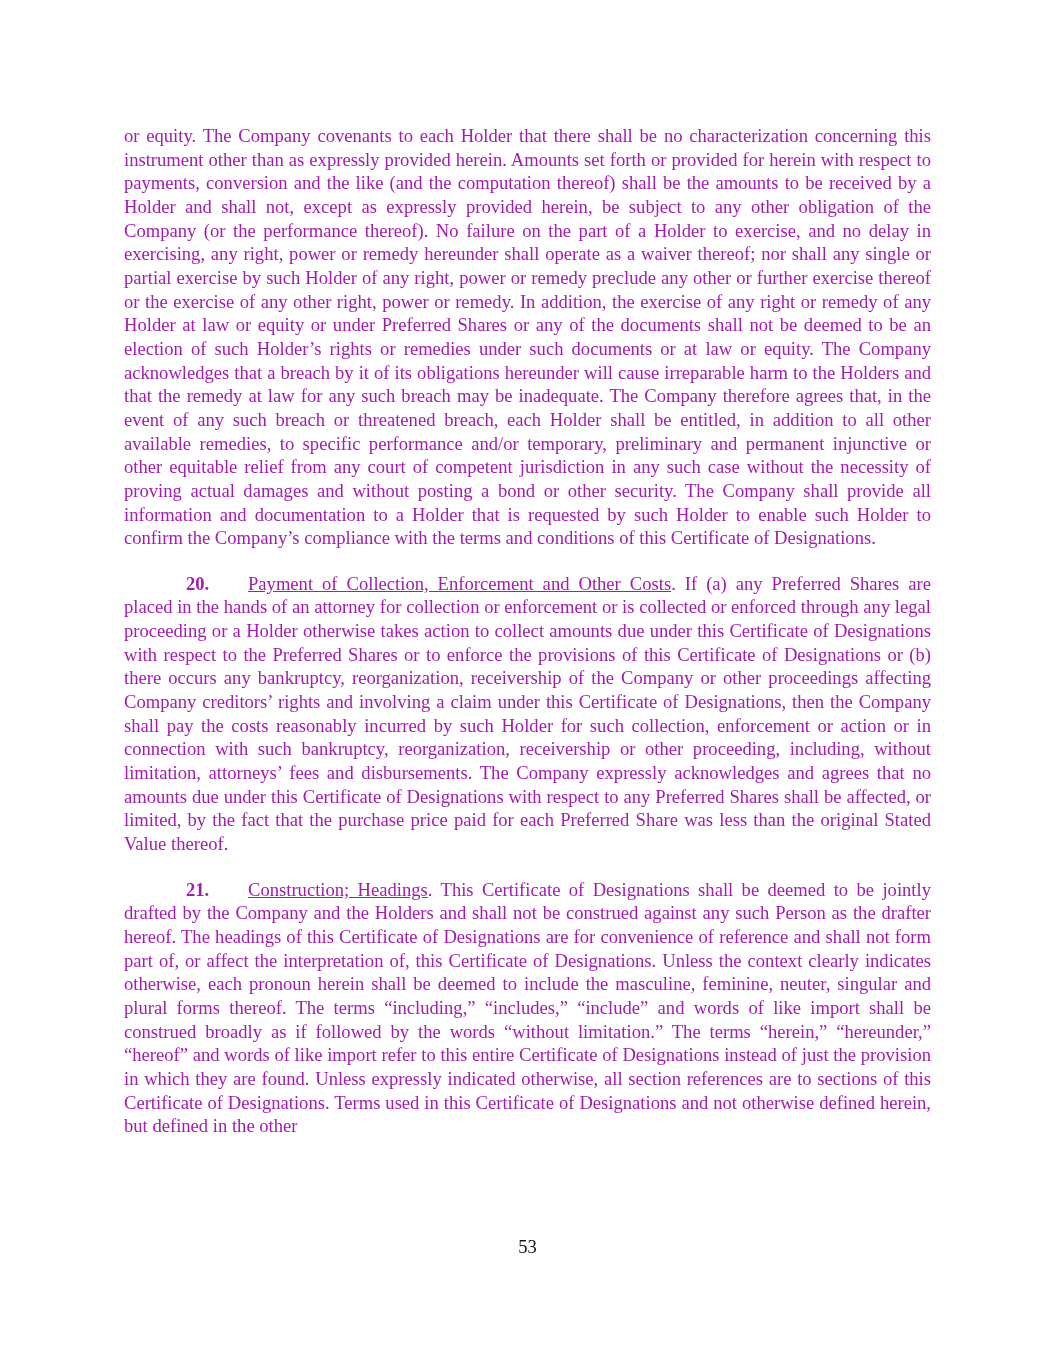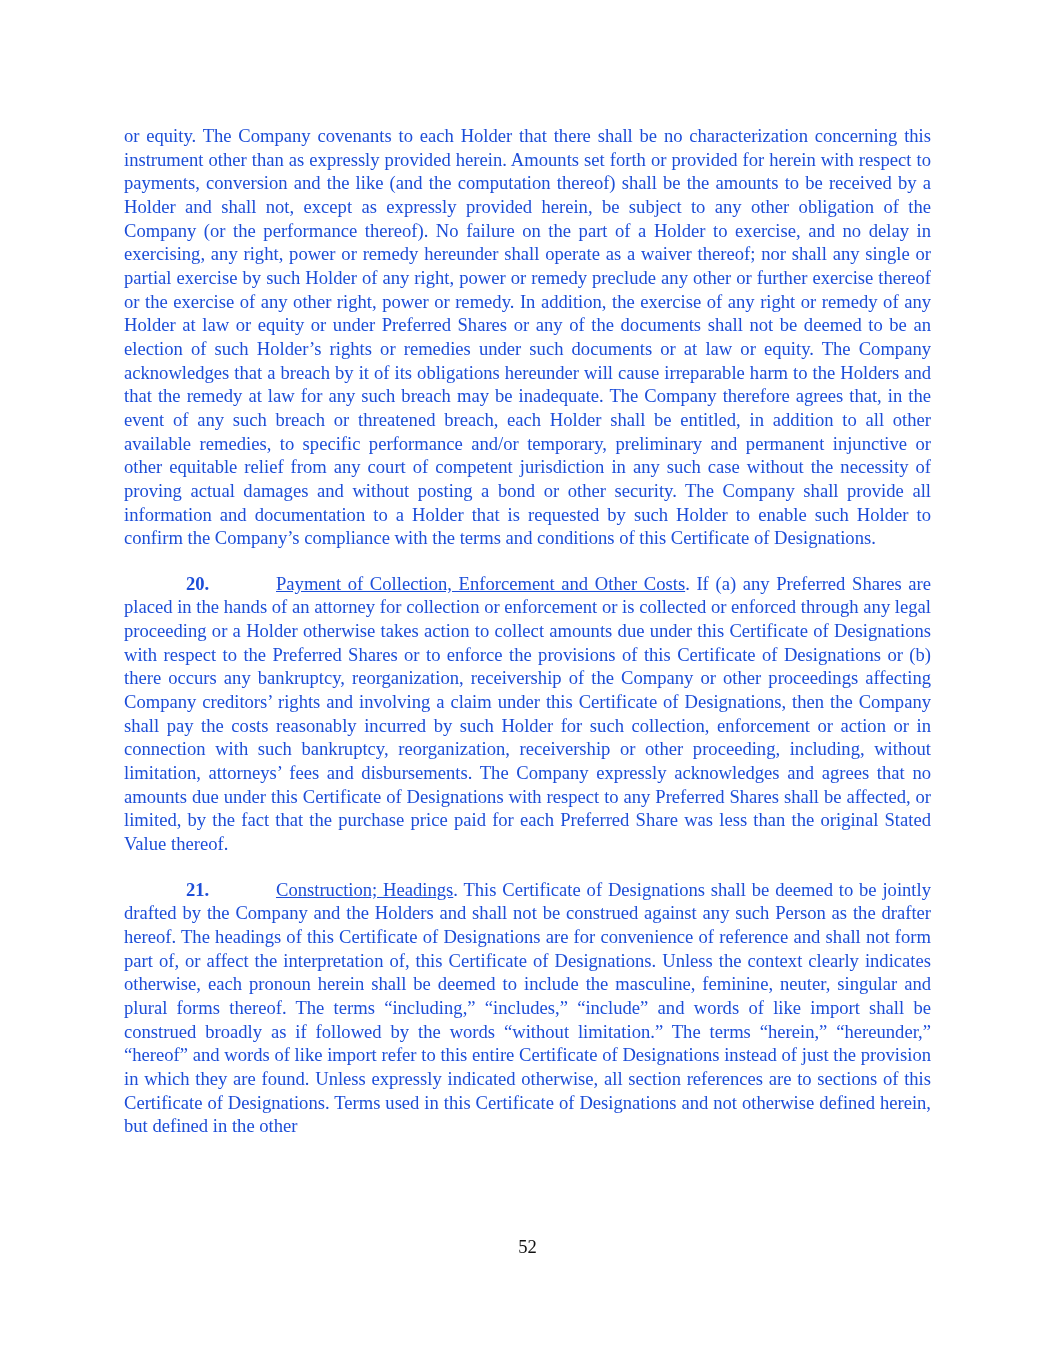--- a/index.html
+++ b/index.html
@@ -1,33 +1,33 @@
 <!DOCTYPE html>
 <html><head>
   <meta charset="utf-8">
   <style>
     html, body { margin: 0; padding: 0; background: #ffffff; }
     body { width: 1055px; height: 1365px; position: relative; overflow: hidden; }
     .page {
       position: absolute; left: 124px; top: 124px; width: 807px;
       font-family: "Liberation Serif", serif; font-size: 18.6px; line-height: 23.65px;
-      color: #1d4ed8;
+      color: #a21caf;
     }
     .para { text-align: justify; margin: 0 0 22px 0; text-align-last: left; }
     .sec-num { display: inline-block; padding-left: 62px; width: 62px; font-weight: bold; }
-    .heading { text-decoration: underline; margin-left: 28px; }
+    .heading { text-decoration: underline; }
     .pagenum {
       position: absolute; left: 0; width: 1055px; top: 1236px; text-align: center;
       font-family: "Liberation Serif", serif; font-size: 18.6px; color: #111111;
     }
   </style>
 </head>
 <body>
 
 <div class="page">
   <p class="para">or equity.  The Company covenants to each Holder that there shall be no characterization concerning this instrument other than as expressly provided herein.  Amounts set forth or provided for herein with respect to payments, conversion and the like (and the computation thereof) shall be the amounts to be received by a Holder and shall not, except as expressly provided herein, be subject to any other obligation of the Company (or the performance thereof).  No failure on the part of a Holder to exercise, and no delay in exercising, any right, power or remedy hereunder shall operate as a waiver thereof; nor shall any single or partial exercise by such Holder of any right, power or remedy preclude any other or further exercise thereof or the exercise of any other right, power or remedy.  In addition, the exercise of any right or remedy of any Holder at law or equity or under Preferred Shares or any of the documents shall not be deemed to be an election of such Holder’s rights or remedies under such documents or at law or equity.  The Company acknowledges that a breach by it of its obligations hereunder will cause irreparable harm to the Holders and that the remedy at law for any such breach may be inadequate.  The Company therefore agrees that, in the event of any such breach or threatened breach, each Holder shall be entitled, in addition to all other available remedies, to specific performance and/or temporary, preliminary and permanent injunctive or other equitable relief from any court of competent jurisdiction in any such case without the necessity of proving actual damages and without posting a bond or other security.  The Company shall provide all information and documentation to a Holder that is requested by such Holder to enable such Holder to confirm the Company’s compliance with the terms and conditions of this Certificate of Designations.</p>
 
   <p class="para"><span class="sec-num">20.</span><span class="heading">Payment of Collection, Enforcement and Other Costs</span><span>.</span><span>  If (a) any Preferred Shares are placed in the hands of an attorney for collection or enforcement or is collected or enforced through any legal proceeding or a Holder otherwise takes action to collect amounts due under this Certificate of Designations with respect to the Preferred Shares or to enforce the provisions of this Certificate of Designations or (b) there occurs any bankruptcy, reorganization, receivership of the Company or other proceedings affecting Company creditors’ rights and involving a claim under this Certificate of Designations, then the Company shall pay the costs reasonably incurred by such Holder for such collection, enforcement or action or in connection with such bankruptcy, reorganization, receivership or other proceeding, including, without limitation, attorneys’ fees and disbursements.  The Company expressly acknowledges and agrees that no amounts due under this Certificate of Designations with respect to any Preferred Shares shall be affected, or limited, by the fact that the purchase price paid for each Preferred Share was less than the original Stated Value thereof.</span></p>
 
   <p class="para"><span class="sec-num">21.</span><span class="heading">Construction; Headings</span><span>.</span><span>  This Certificate of Designations shall be deemed to be jointly drafted by the Company and the Holders and shall not be construed against any such Person as the drafter hereof.  The headings of this Certificate of Designations are for convenience of reference and shall not form part of, or affect the interpretation of, this Certificate of Designations. Unless the context clearly indicates otherwise, each pronoun herein shall be deemed to include the masculine, feminine, neuter, singular and plural forms thereof.  The terms “including,” “includes,” “include” and words of like import shall be construed broadly as if followed by the words “without limitation.” The terms “herein,” “hereunder,” “hereof” and words of like import refer to this entire Certificate of Designations instead of just the provision in which they are found.  Unless expressly indicated otherwise, all section references are to sections of this Certificate of Designations.  Terms used in this Certificate of Designations and not otherwise defined herein, but defined in the other</span></p>
 </div>
 
-<div class="pagenum">52</div>
+<div class="pagenum">53</div>
 
 </body></html>

